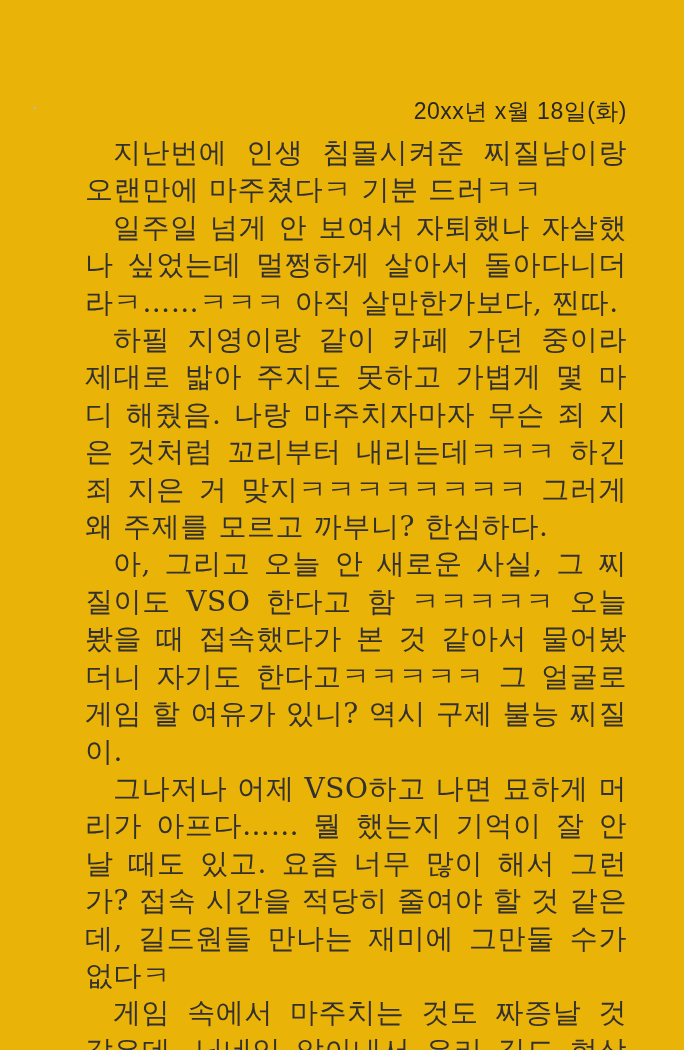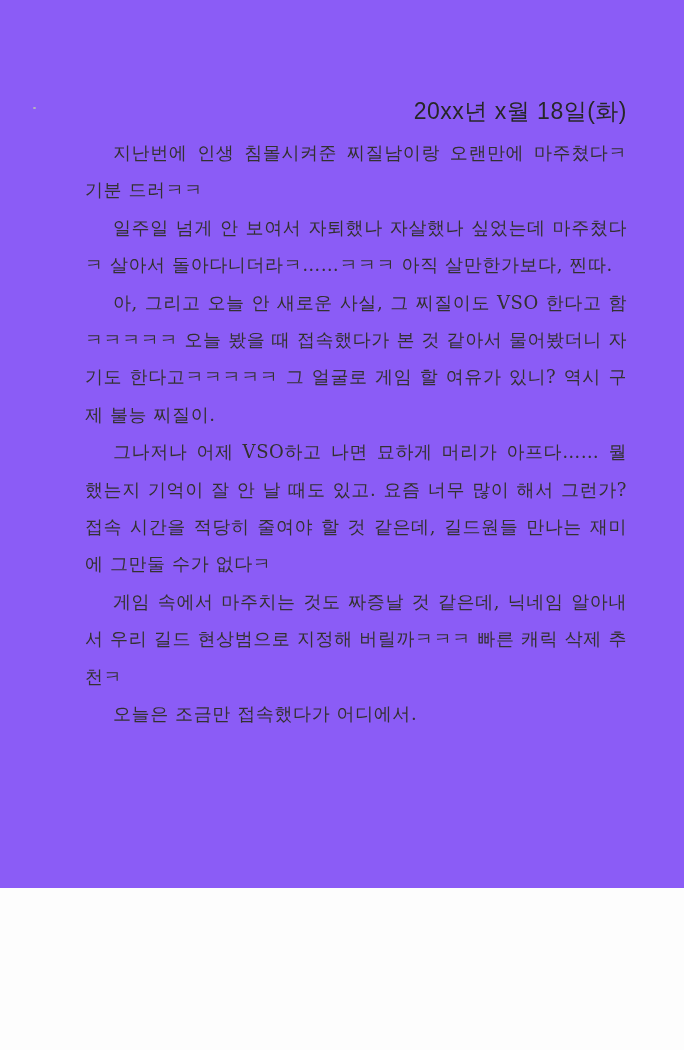--- a/index.html
+++ b/index.html
@@ -8,35 +8,35 @@
     height: 1050px;
     overflow: hidden;
   }
   body {
     background: #fdfdfd;
     font-family: "DejaVu Serif", "Liberation Serif", serif;
   }
   .page {
     position: relative;
     width: 684px;
-    height: 888px;
-    background: #8b5cf6;
+    height: 1050px;
+    background: #eab308;
     padding: 96px 57px 0 85px;
   }
   .date-header {
     text-align: right;
     font-family: "Liberation Sans", "DejaVu Sans", sans-serif;
     font-size: 23px;
     line-height: 30px;
     color: #272727;
     letter-spacing: 0.5px;
     margin-bottom: 8px;
   }
   .diary-body p {
-    font-size: 18px;
+    font-size: 28px;
     line-height: 37.4px;
     color: #333130;
     text-align: justify;
     text-indent: 28px;
     word-break: break-all;
     letter-spacing: 0.6px;
   }
   
   .speck {
     position: absolute;
@@ -51,19 +51,20 @@
 </head>
 <body>
 
 <div class="page">
   <div class="speck"></div>
 
   <div class="date-header">20xx년 x월 18일(화)</div>
 
   <div class="diary-body">
     <p>지난번에 인생 침몰시켜준 찌질남이랑 오랜만에 마주쳤다ㅋ 기분 드러ㅋㅋ</p>
-    <p>일주일 넘게 안 보여서 자퇴했나 자살했나 싶었는데 마주쳤다ㅋ 살아서 돌아다니더라ㅋ……ㅋㅋㅋ 아직 살만한가보다, 찐따.</p>
+    <p>일주일 넘게 안 보여서 자퇴했나 자살했나 싶었는데 멀쩡하게 살아서 돌아다니더라ㅋ……ㅋㅋㅋ 아직 살만한가보다, 찐따.</p>
+    <p>하필 지영이랑 같이 카페 가던 중이라 제대로 밟아 주지도 못하고 가볍게 몇 마디 해줬음. 나랑 마주치자마자 무슨 죄 지은 것처럼 꼬리부터 내리는데ㅋㅋㅋ 하긴 죄 지은 거 맞지ㅋㅋㅋㅋㅋㅋㅋㅋ 그러게 왜 주제를 모르고 까부니? 한심하다.</p>
     <p>아, 그리고 오늘 안 새로운 사실, 그 찌질이도 VSO 한다고 함 ㅋㅋㅋㅋㅋ 오늘 봤을 때 접속했다가 본 것 같아서 물어봤더니 자기도 한다고ㅋㅋㅋㅋㅋ 그 얼굴로 게임 할 여유가 있니? 역시 구제 불능 찌질이.</p>
     <p>그나저나 어제 VSO하고 나면 묘하게 머리가 아프다…… 뭘 했는지 기억이 잘 안 날 때도 있고. 요즘 너무 많이 해서 그런가? 접속 시간을 적당히 줄여야 할 것 같은데, 길드원들 만나는 재미에 그만둘 수가 없다ㅋ</p>
     <p>게임 속에서 마주치는 것도 짜증날 것 같은데, 닉네임 알아내서 우리 길드 현상범으로 지정해 버릴까ㅋㅋㅋ 빠른 캐릭 삭제 추천ㅋ</p>
     <p>오늘은 조금만 접속했다가 어디에서.</p>
   </div>
 </div>
 
 </body></html>

